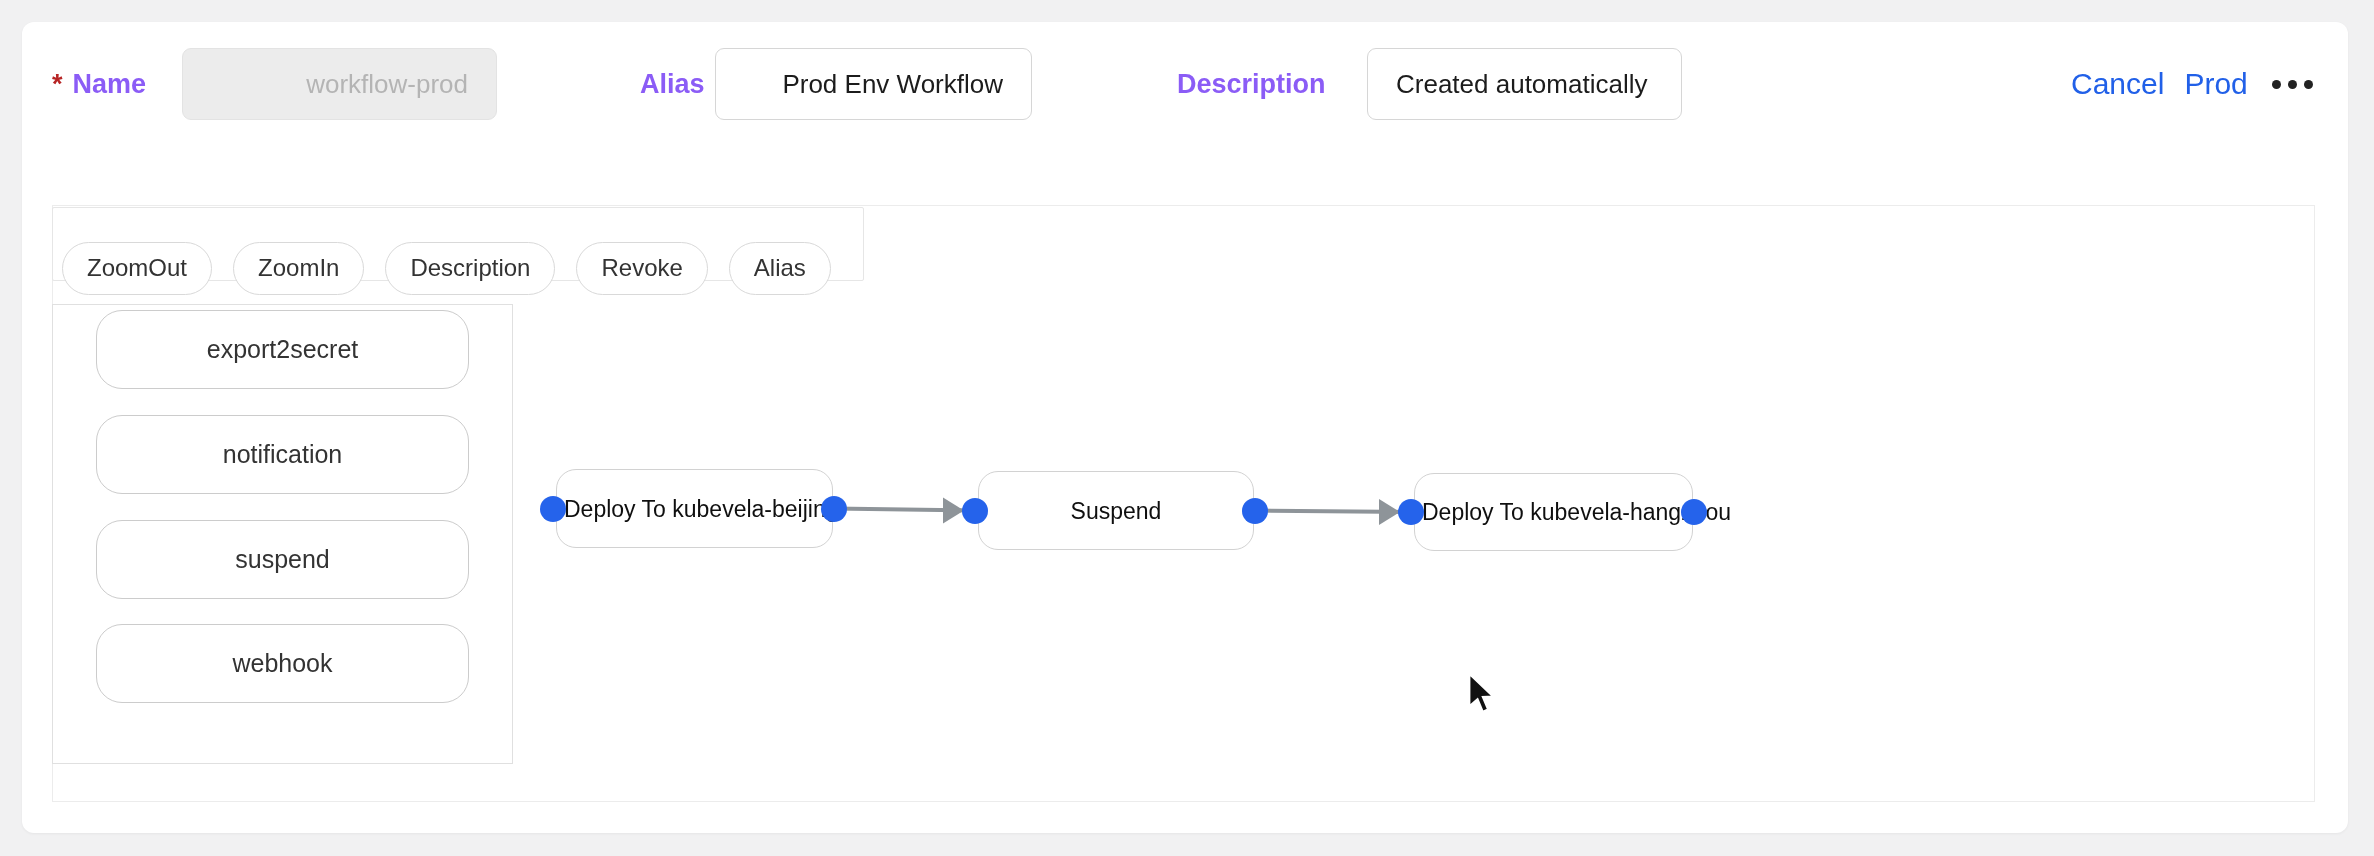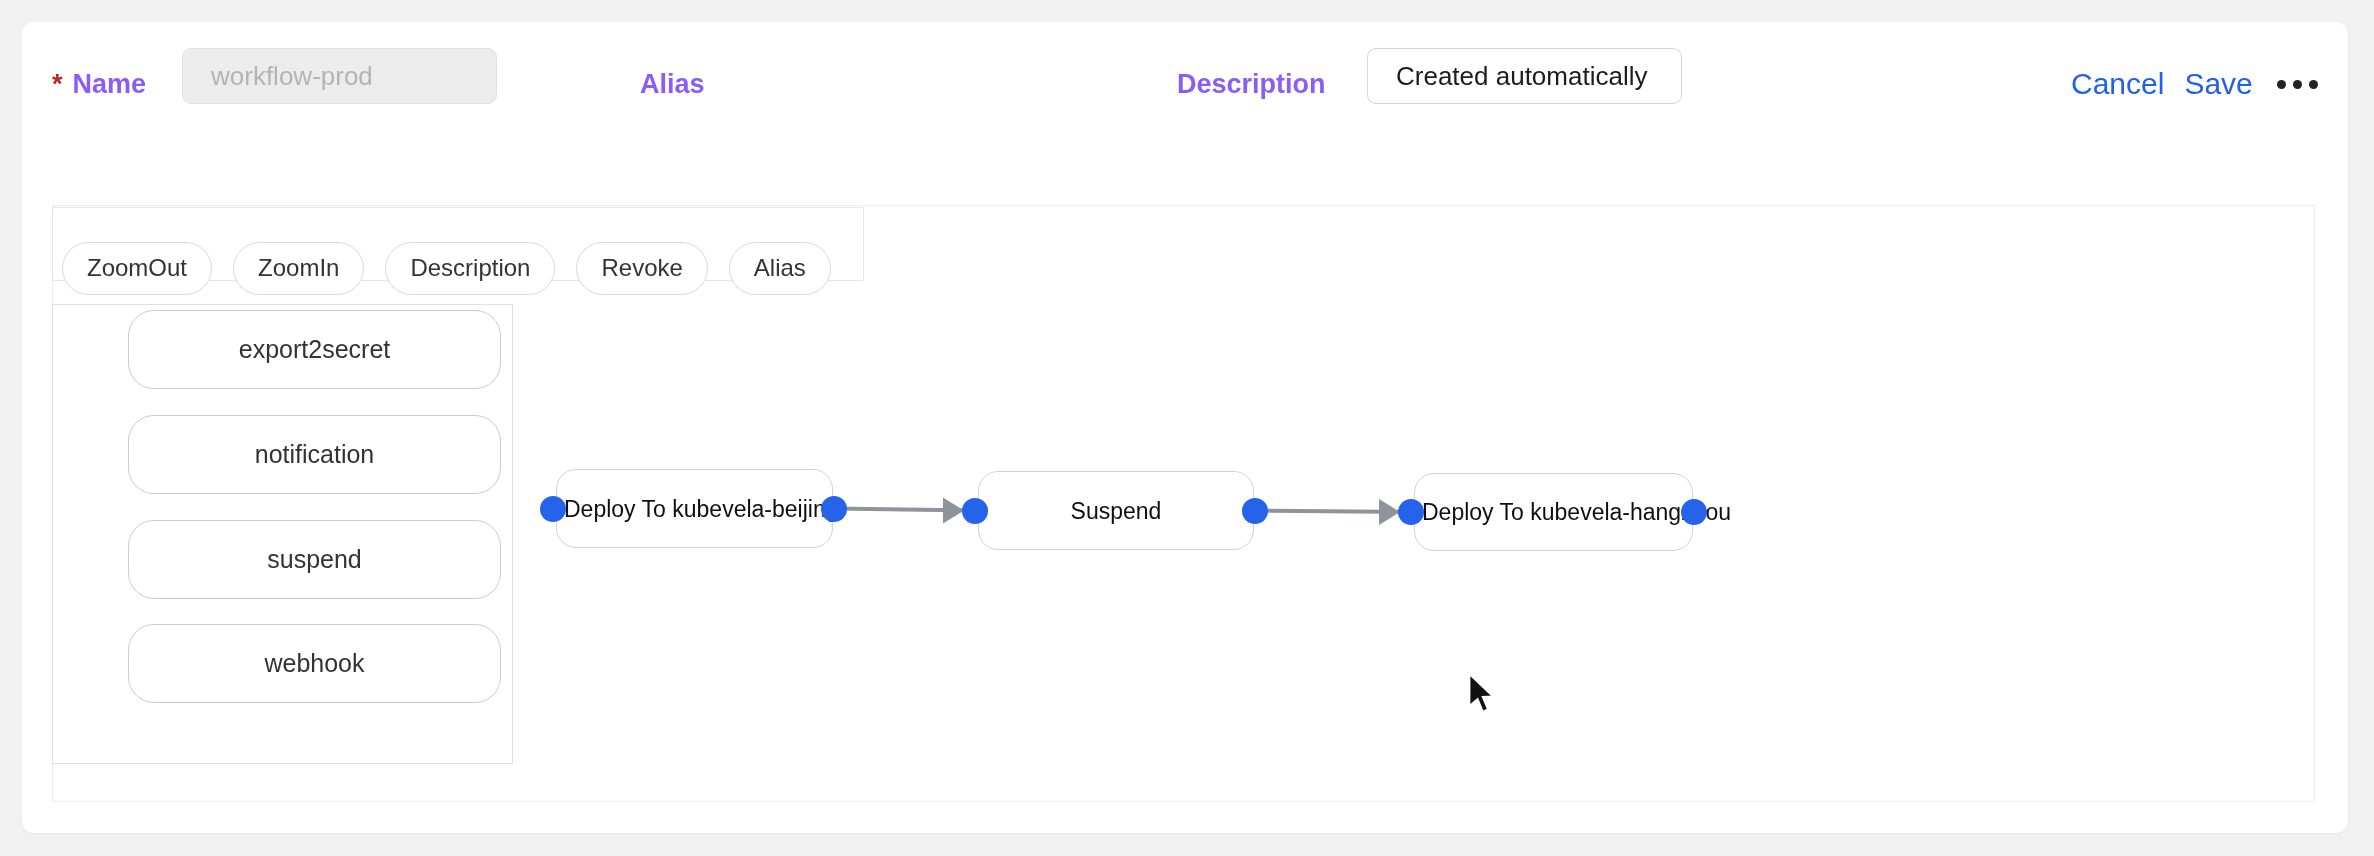--- a/index.html
+++ b/index.html
@@ -7,44 +7,44 @@
   body { font-family:"Liberation Sans","DejaVu Sans",sans-serif; background:#f1f1f2; }
   .page { position:relative; width:2374px; height:856px; overflow:hidden; }
 
   .card { position:absolute; left:22px; top:22px; width:2326px; height:811px;
           background:#ffffff; border-radius:12px; box-shadow:0 1px 3px rgba(0,0,0,.05); }
 
   
   .hrow { position:absolute; top:26px; height:72px; display:flex; align-items:center; }
   .field-label { font-size:27px; font-weight:bold; color:#8b5cf6; white-space:nowrap; }
   .req { color:#b72525; font-size:27px; font-weight:bold; margin-right:10px; }
-  .tinput { position:absolute; top:26px; height:56px; border-radius:9px; border:1px solid #d6d6d6;
+  .tinput { position:absolute; top:26px; height:72px; border-radius:9px; border:1px solid #d6d6d6;
             background:#fff; color:#1c1c1c; font-size:26px; padding:8px 28px;
-            font-family:inherit; outline:none; white-space:nowrap; overflow:hidden; }
+            font-family:inherit; outline:none; white-space:nowrap; overflow:hidden;text-align:right; }
   .tinput.disabled { background:#ececec; border-color:#e3e3e3; color:#b4b4b4; }
   .link { font-size:30px; color:#2160e8; cursor:pointer; }
   .more { display:flex; gap:7px; align-items:center; cursor:pointer; padding:8px 4px; }
   .more i { width:9px; height:9px; border-radius:50%; background:#222; }
 
   
   .studio { position:absolute; left:30px; top:183px; width:2263px; height:597px;
             border:1px solid #ececec; background:#fff; }
 
   .toolbar { position:absolute; left:-1px; top:1px; width:812px; height:74px;
              border:1px solid #e6e6e6; background:#fff; display:flex; align-items:center;
              gap:21px; padding:0 9px; border-radius:2px; }
   .tbtn { height:53px; border:1.5px solid #d9d9d9; border-radius:27px; background:#fff;
           color:#333; font-size:24px; padding:0 24px; display:flex; align-items:center;
           cursor:pointer; font-family:inherit; white-space:nowrap;margin-top:48px; }
 
   .palette { position:absolute; left:-1px; top:98px; width:461px; height:460px;
              border:1px solid #e0e0e0; background:#fff; }
   .pitem { position:absolute; left:43px; width:373px; height:79px; border:1.5px solid #cccccc;
            border-radius:26px; background:#fff; color:#333; font-size:25px;
-           display:flex; align-items:center; justify-content:center; cursor:grab;margin-left:32px; }
+           display:flex; align-items:center; justify-content:center; cursor:grab; }
 
   
   .flow { position:absolute; left:0; top:0; width:2263px; height:597px; }
   .node { position:absolute; background:#fff; border:1px solid #d2d2d2; border-radius:20px; cursor:move; }
   .node .nlabel { position:absolute; top:50%; transform:translateY(-50%); white-space:nowrap;
                   font-size:23px; color:#0f0f0f; }
   .node .nlabel.center { left:50%; transform:translate(-50%,-50%); }
   .node .nlabel.left { left:7px; }
   .port { position:absolute; width:26px; height:26px; border-radius:50%; background:#2563eb; cursor:crosshair; }
   svg.edges { position:absolute; left:0; top:0; pointer-events:none; }
@@ -59,29 +59,30 @@
 
     <div class="hrow" style="left:30px;">
       <span class="req">*</span>
       <span class="field-label">Name</span>
     </div>
     <input class="tinput disabled" style="left: 160px; width: 315px;" readonly="" value="workflow-prod">
 
     <div class="hrow" style="left:596px;margin-left:22px;">
       <span class="field-label">Alias</span>
     </div>
+    <input class="tinput" style="left: 693px; width: 317px;" readonly="" value="Prod Env Workflow">
 
     <div class="hrow" style="left:1155px;">
       <span class="field-label">Description</span>
     </div>
     <input class="tinput" style="left: 1345px; width: 315px;" readonly="" value="Created automatically by">
 
     <div class="hrow" style="left:2049px; gap:20px;">
       <span class="link">Cancel</span>
-      <span class="link">Save</span>
+      <span class="link">Prod</span>
       <span class="more">
         <i></i>
         <i></i>
         <i></i>
       </span>
     </div>
 
     <div class="studio">
 
       <div class="toolbar">

